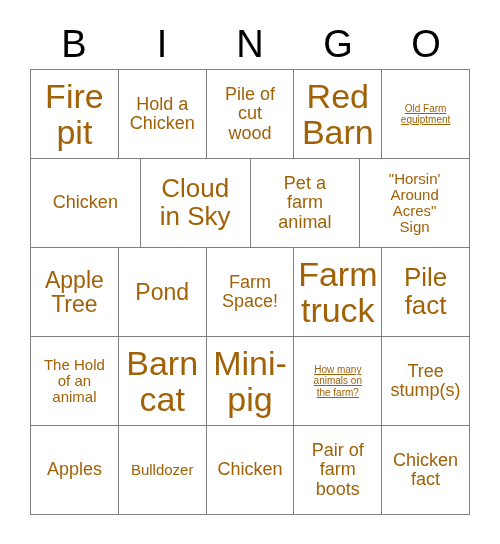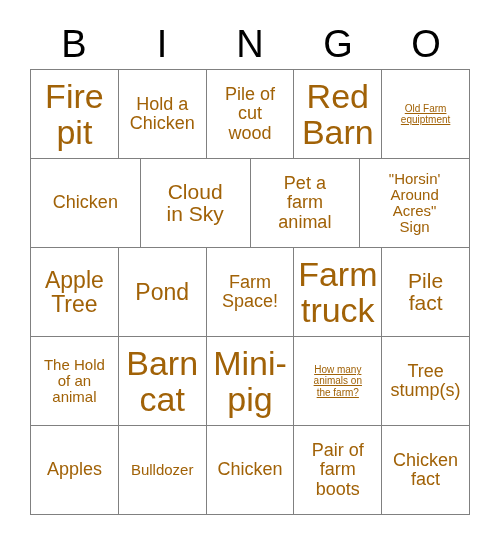--- a/index.html
+++ b/index.html
@@ -70,21 +70,21 @@
     display: block;
     width: 100%;
     line-height: 1.06;
     color: #a16207;
     white-space: pre-line;
   }
 
   
   .fs-xxl .cell-text { font-size: 34px; }
   .fs-xl  .cell-text { font-size: 23px; }
-  .fs-l   .cell-text { font-size: 21px; }
+  .fs-l   .cell-text { font-size: 26px; }
   .fs-m   .cell-text { font-size: 18px; }
   .fs-s   .cell-text { font-size: 18px; }
   .fs-xs  .cell-text { font-size: 15px; }
   .fs-xxs .cell-text { font-size: 10px; line-height: 1.12; text-decoration: underline; }
 </style>
 </head>
 <body>
 
 <div id="card">
 

